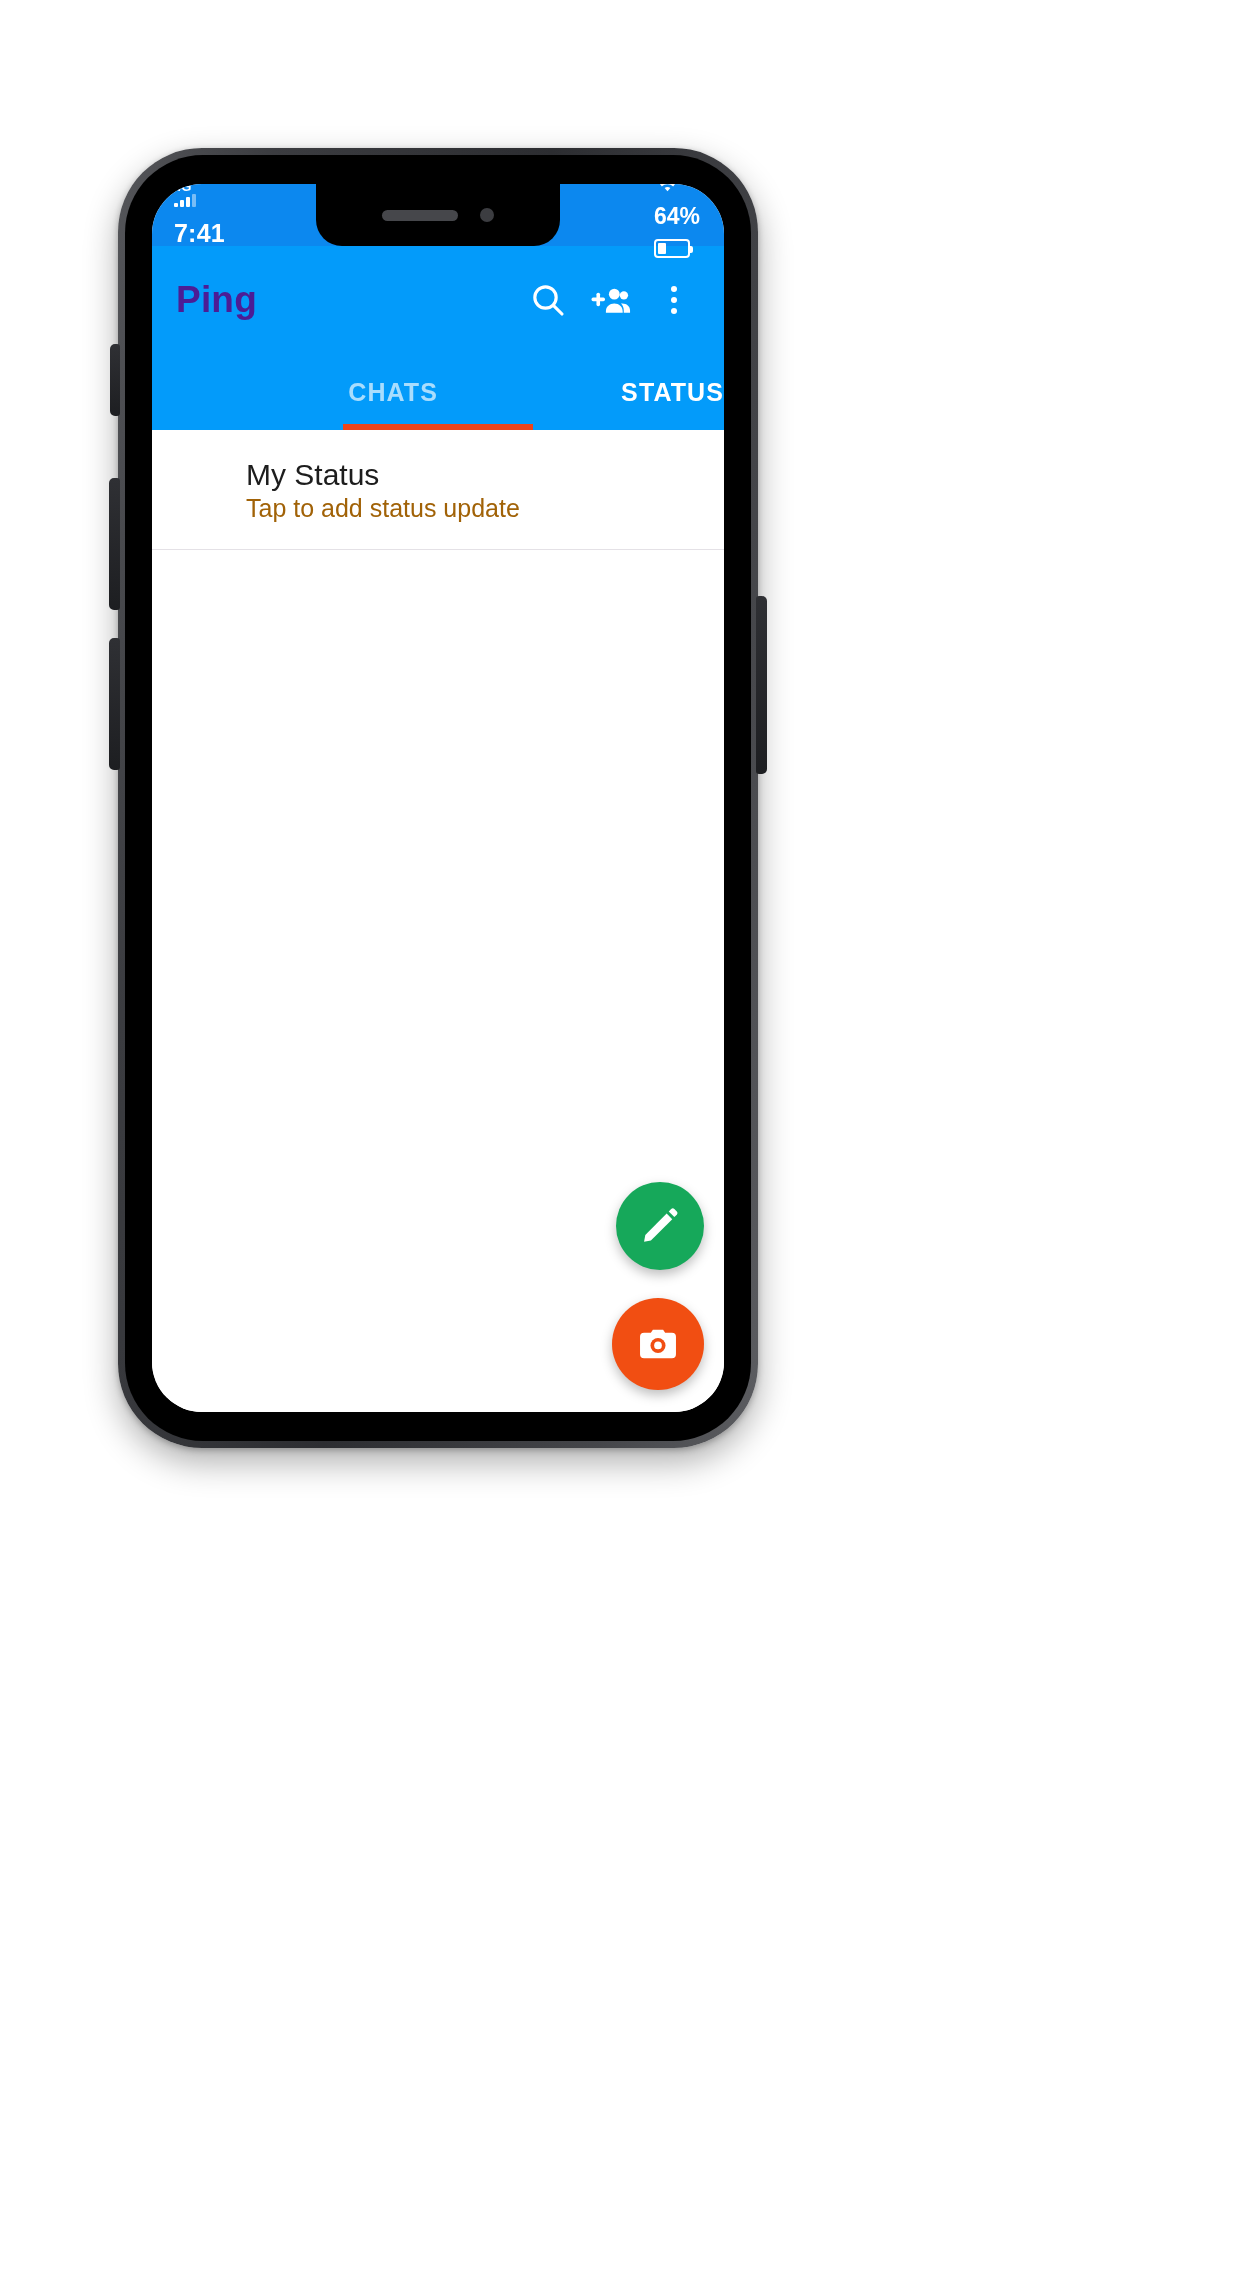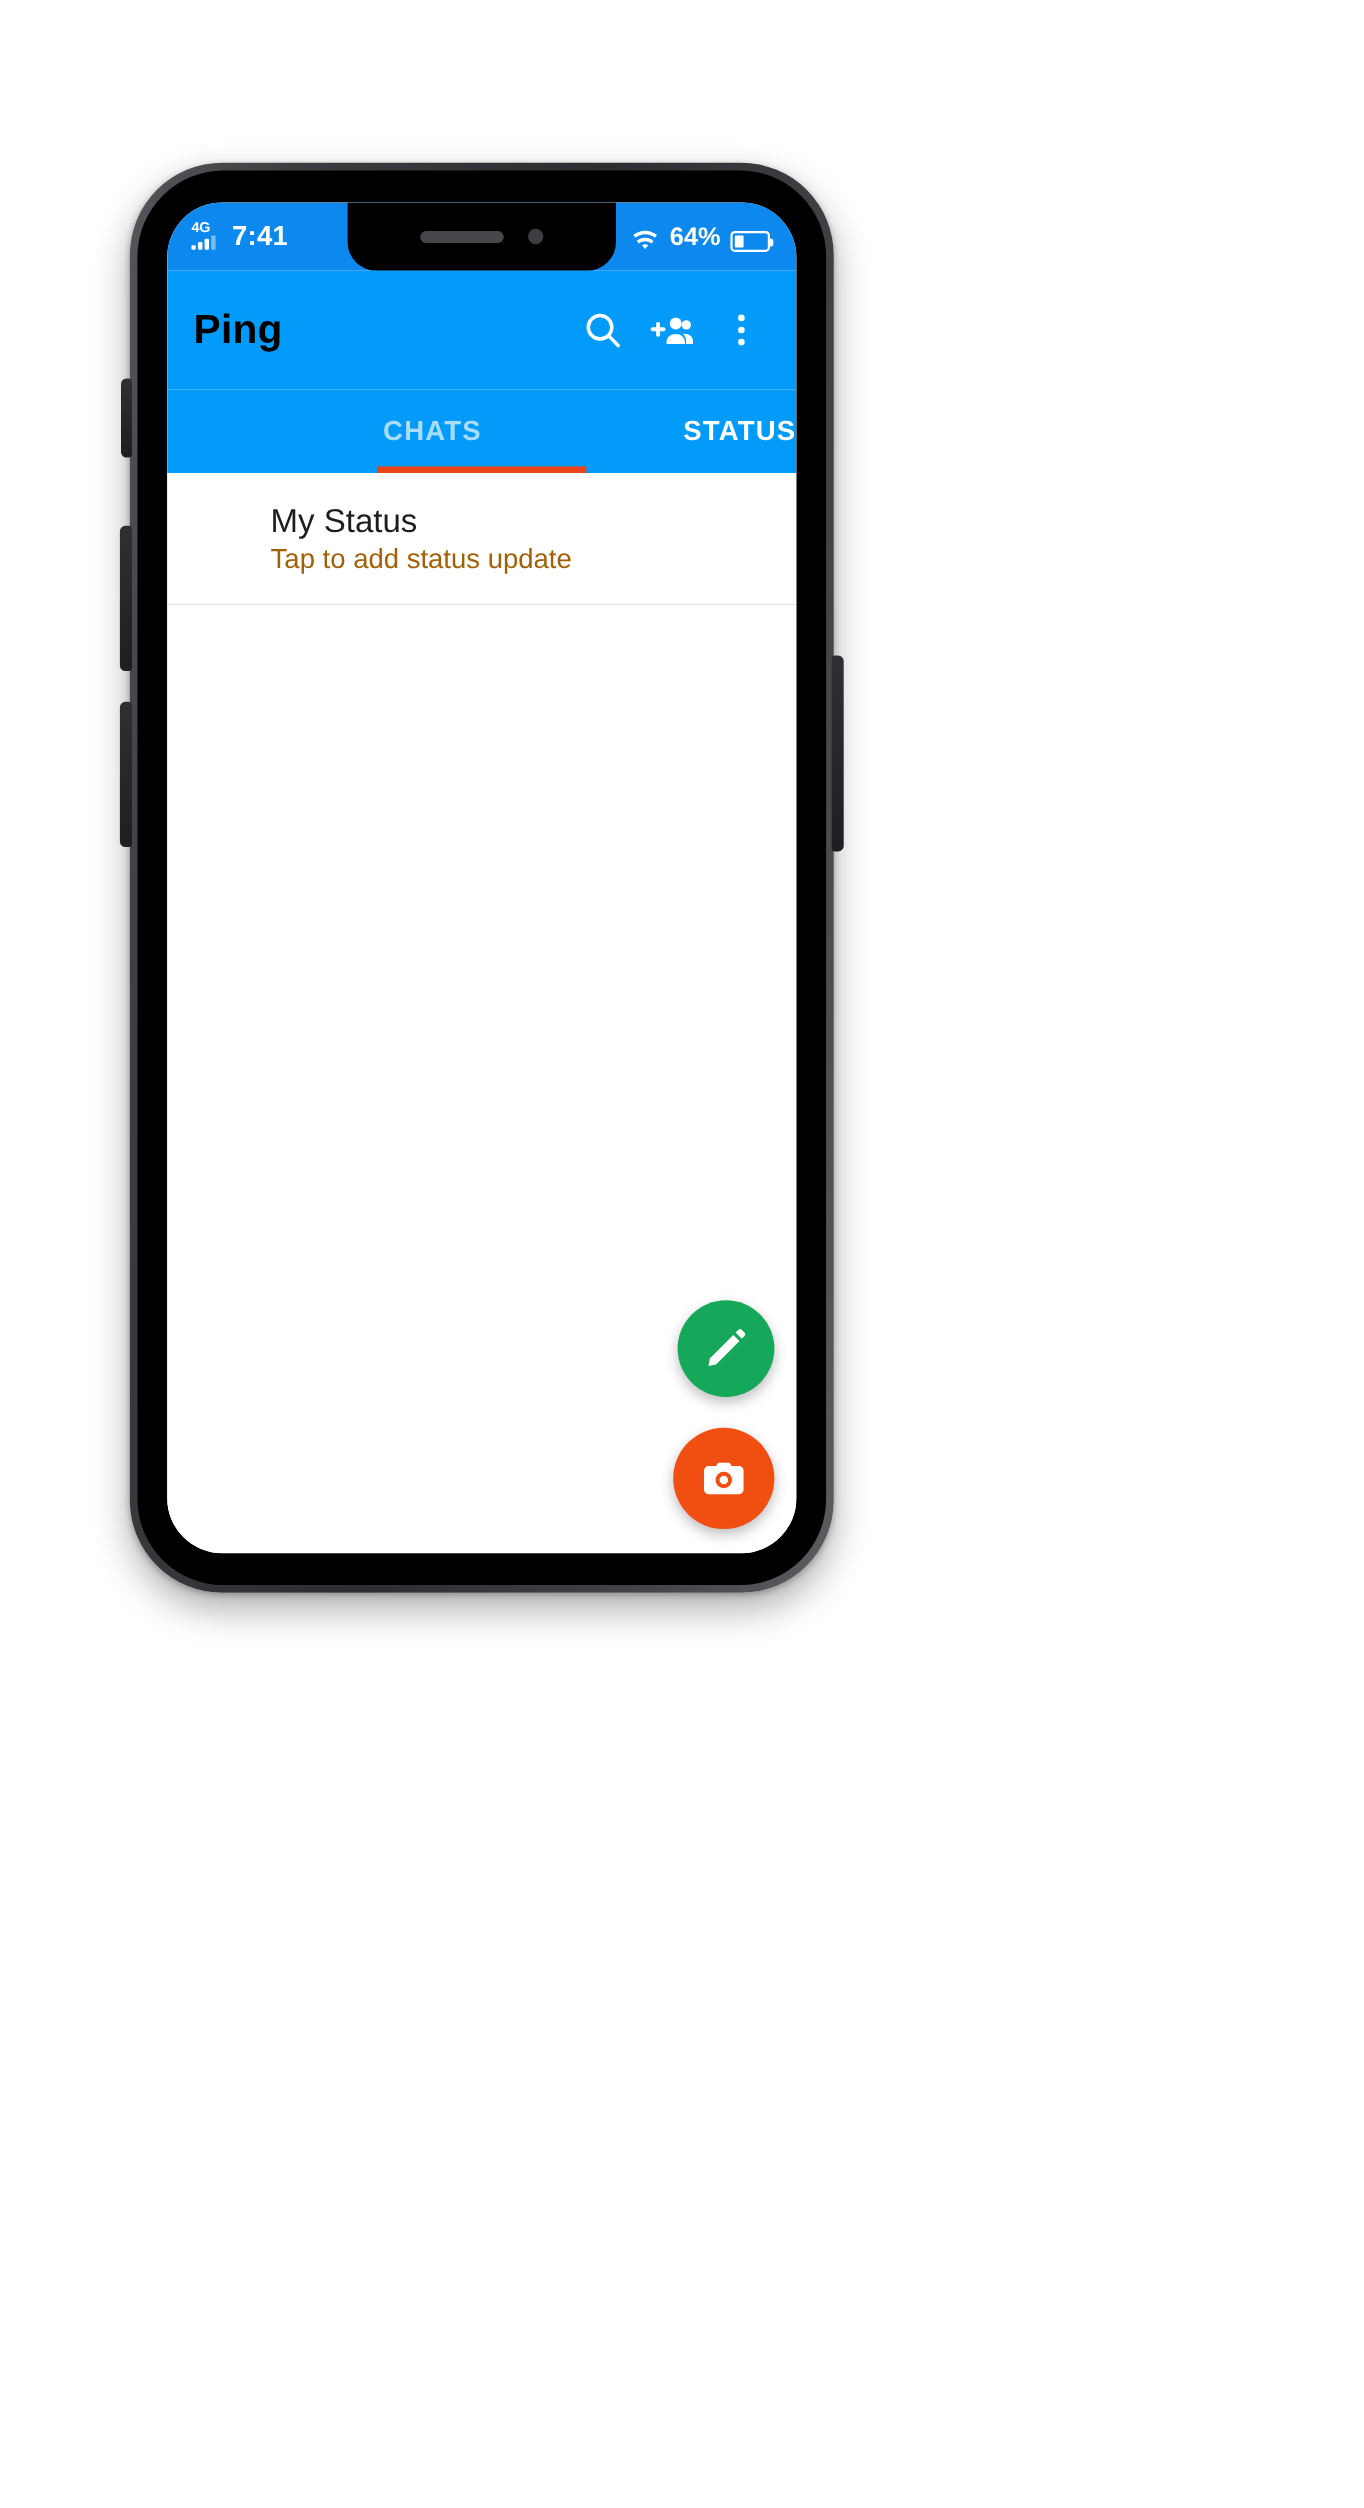--- a/index.html
+++ b/index.html
@@ -98,22 +98,23 @@
     align-items: center;
     justify-content: space-between;
     padding: 0 20px;
     box-sizing: border-box;
     font-size: 24px;
     font-weight: 700;
     z-index: 20;
   }
   .sb-left, .sb-right {
     display: flex;
-    align-items: flex-end;
+    align-items: flex-start;
     gap: 9px;
+    flex-direction: column;
   }
   .sb-left { margin-left: 2px; }
   .sb-right { margin-right: 4px; }
   .sb-time { font-size: 25px; font-weight: 700; letter-spacing: 0.2px; }
   .sb-pct  { font-size: 23px; font-weight: 700; }
 
   
   .ico-signal { position: relative; width: 28px; height: 28px; }
   .ico-signal .g4 {
     position: absolute; top: -2px; left: 0;
@@ -147,21 +148,21 @@
   
   .appbar {
     background: #039bfa;
     height: 108px;
     display: flex;
     align-items: center;
     padding: 0 22px 0 24px;
     box-sizing: border-box;
   }
   .app-title {
-    color: #000000;
+    color: #4c1d95;
     font-size: 37px;
     font-weight: 700;
     letter-spacing: 0.2px;
     flex: 1;
   }
   .appbar-actions { display: flex; align-items: center; gap: 7px; }
   .icon-btn {
     width: 56px; height: 56px;
     display: flex; align-items: center; justify-content: center;
     border-radius: 50%;

